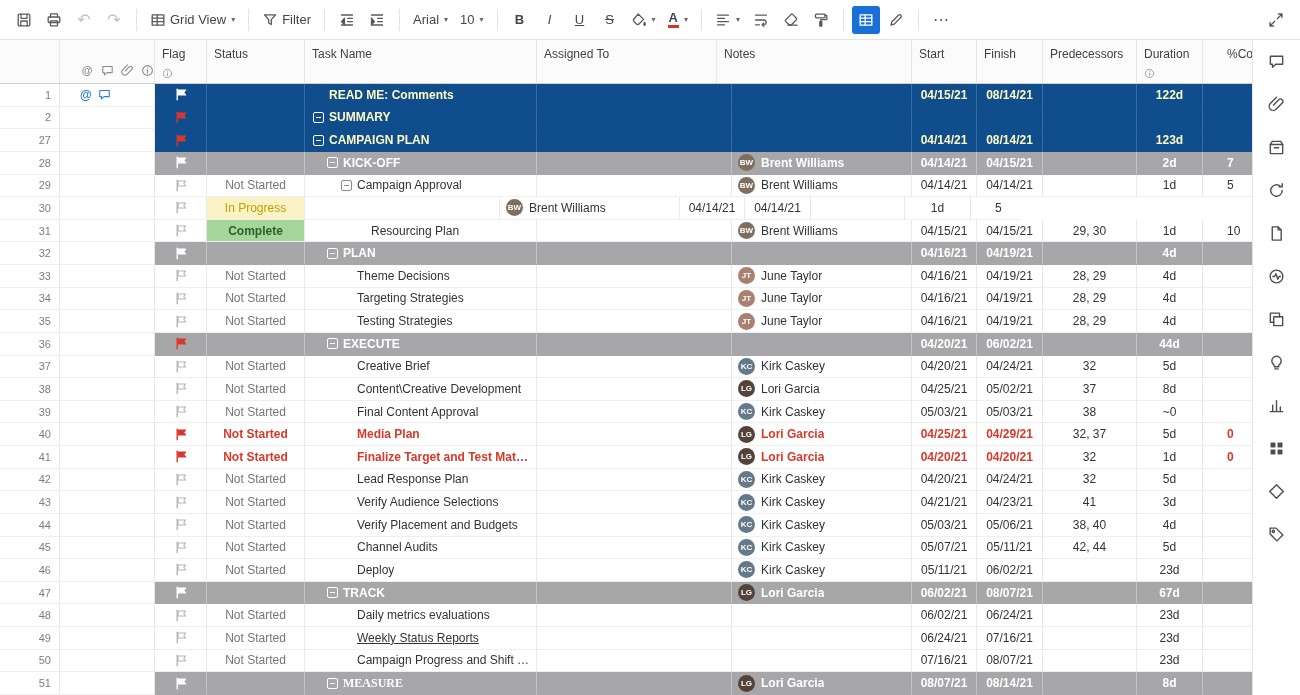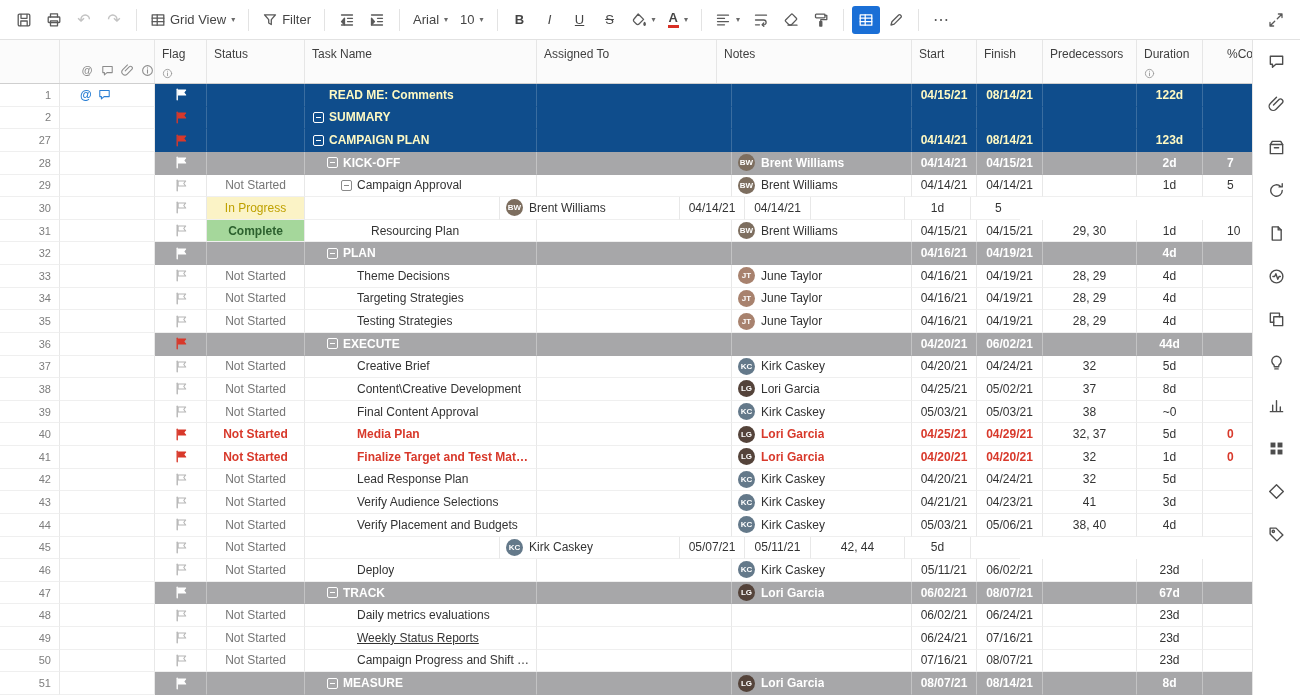--- a/index.html
+++ b/index.html
@@ -1029,20 +1029,23 @@
               <span class="flag-ic">
                 <svg width="12" height="13" viewBox="0 0 13 14">
                   <path d="M2.4 1.2v11.6" stroke="#b5b5b5" stroke-width="1.5" fill="none" stroke-linecap="round"></path>
                   <path d="M3.4 2h8.2l-2.1 2.8 2.1 2.8H3.4z" fill="none" stroke="#b5b5b5" stroke-width="1.1" stroke-linejoin="round"></path>
                 </svg>
               </span>
             </div>
             <div class="cell c-status st-NotStarted">
               <span>Not Started</span>
             </div>
+            <div class="cell c-task" style="padding-left: 52px;">
+              <span class="task-label">Channel Audits</span>
+            </div>
             <div class="cell c-notes"></div>
             <div class="cell c-assigned">
               <span class="avatar" style="background: rgb(100, 121, 138);">KC</span>
               <span class="as-name">Kirk Caskey</span>
             </div>
             <div class="cell c-start">
               <span>05/07/21</span>
             </div>
             <div class="cell c-finish">
               <span>05/11/21</span>
@@ -1220,21 +1223,21 @@
             <div class="cell gutter c-ind"></div>
             <div class="cell c-flag">
               <span class="flag-ic">
                 <svg width="12" height="13" viewBox="0 0 13 14">
                   <path d="M2.4 1.2v11.6" stroke="#ffffff" stroke-width="1.5" fill="none" stroke-linecap="round"></path>
                   <path d="M3.4 2h8.2l-2.1 2.8 2.1 2.8H3.4z" fill="#ffffff" stroke="#ffffff" stroke-width="1.1" stroke-linejoin="round"></path>
                 </svg>
               </span>
             </div>
             <div class="cell c-status"></div>
-            <div class="cell c-task" style="padding-left: 22px;">
+            <div class="cell c-task" style="padding-left: 22px; font-family: Liberation Serif, serif;">
               <span class="collapse"></span>
               <span class="task-label">MEASURE</span>
             </div>
             <div class="cell c-notes"></div>
             <div class="cell c-assigned">
               <span class="avatar" style="background: rgb(84, 67, 58);">LG</span>
               <span class="as-name">Lori Garcia</span>
             </div>
             <div class="cell c-start">
               <span>08/07/21</span>

